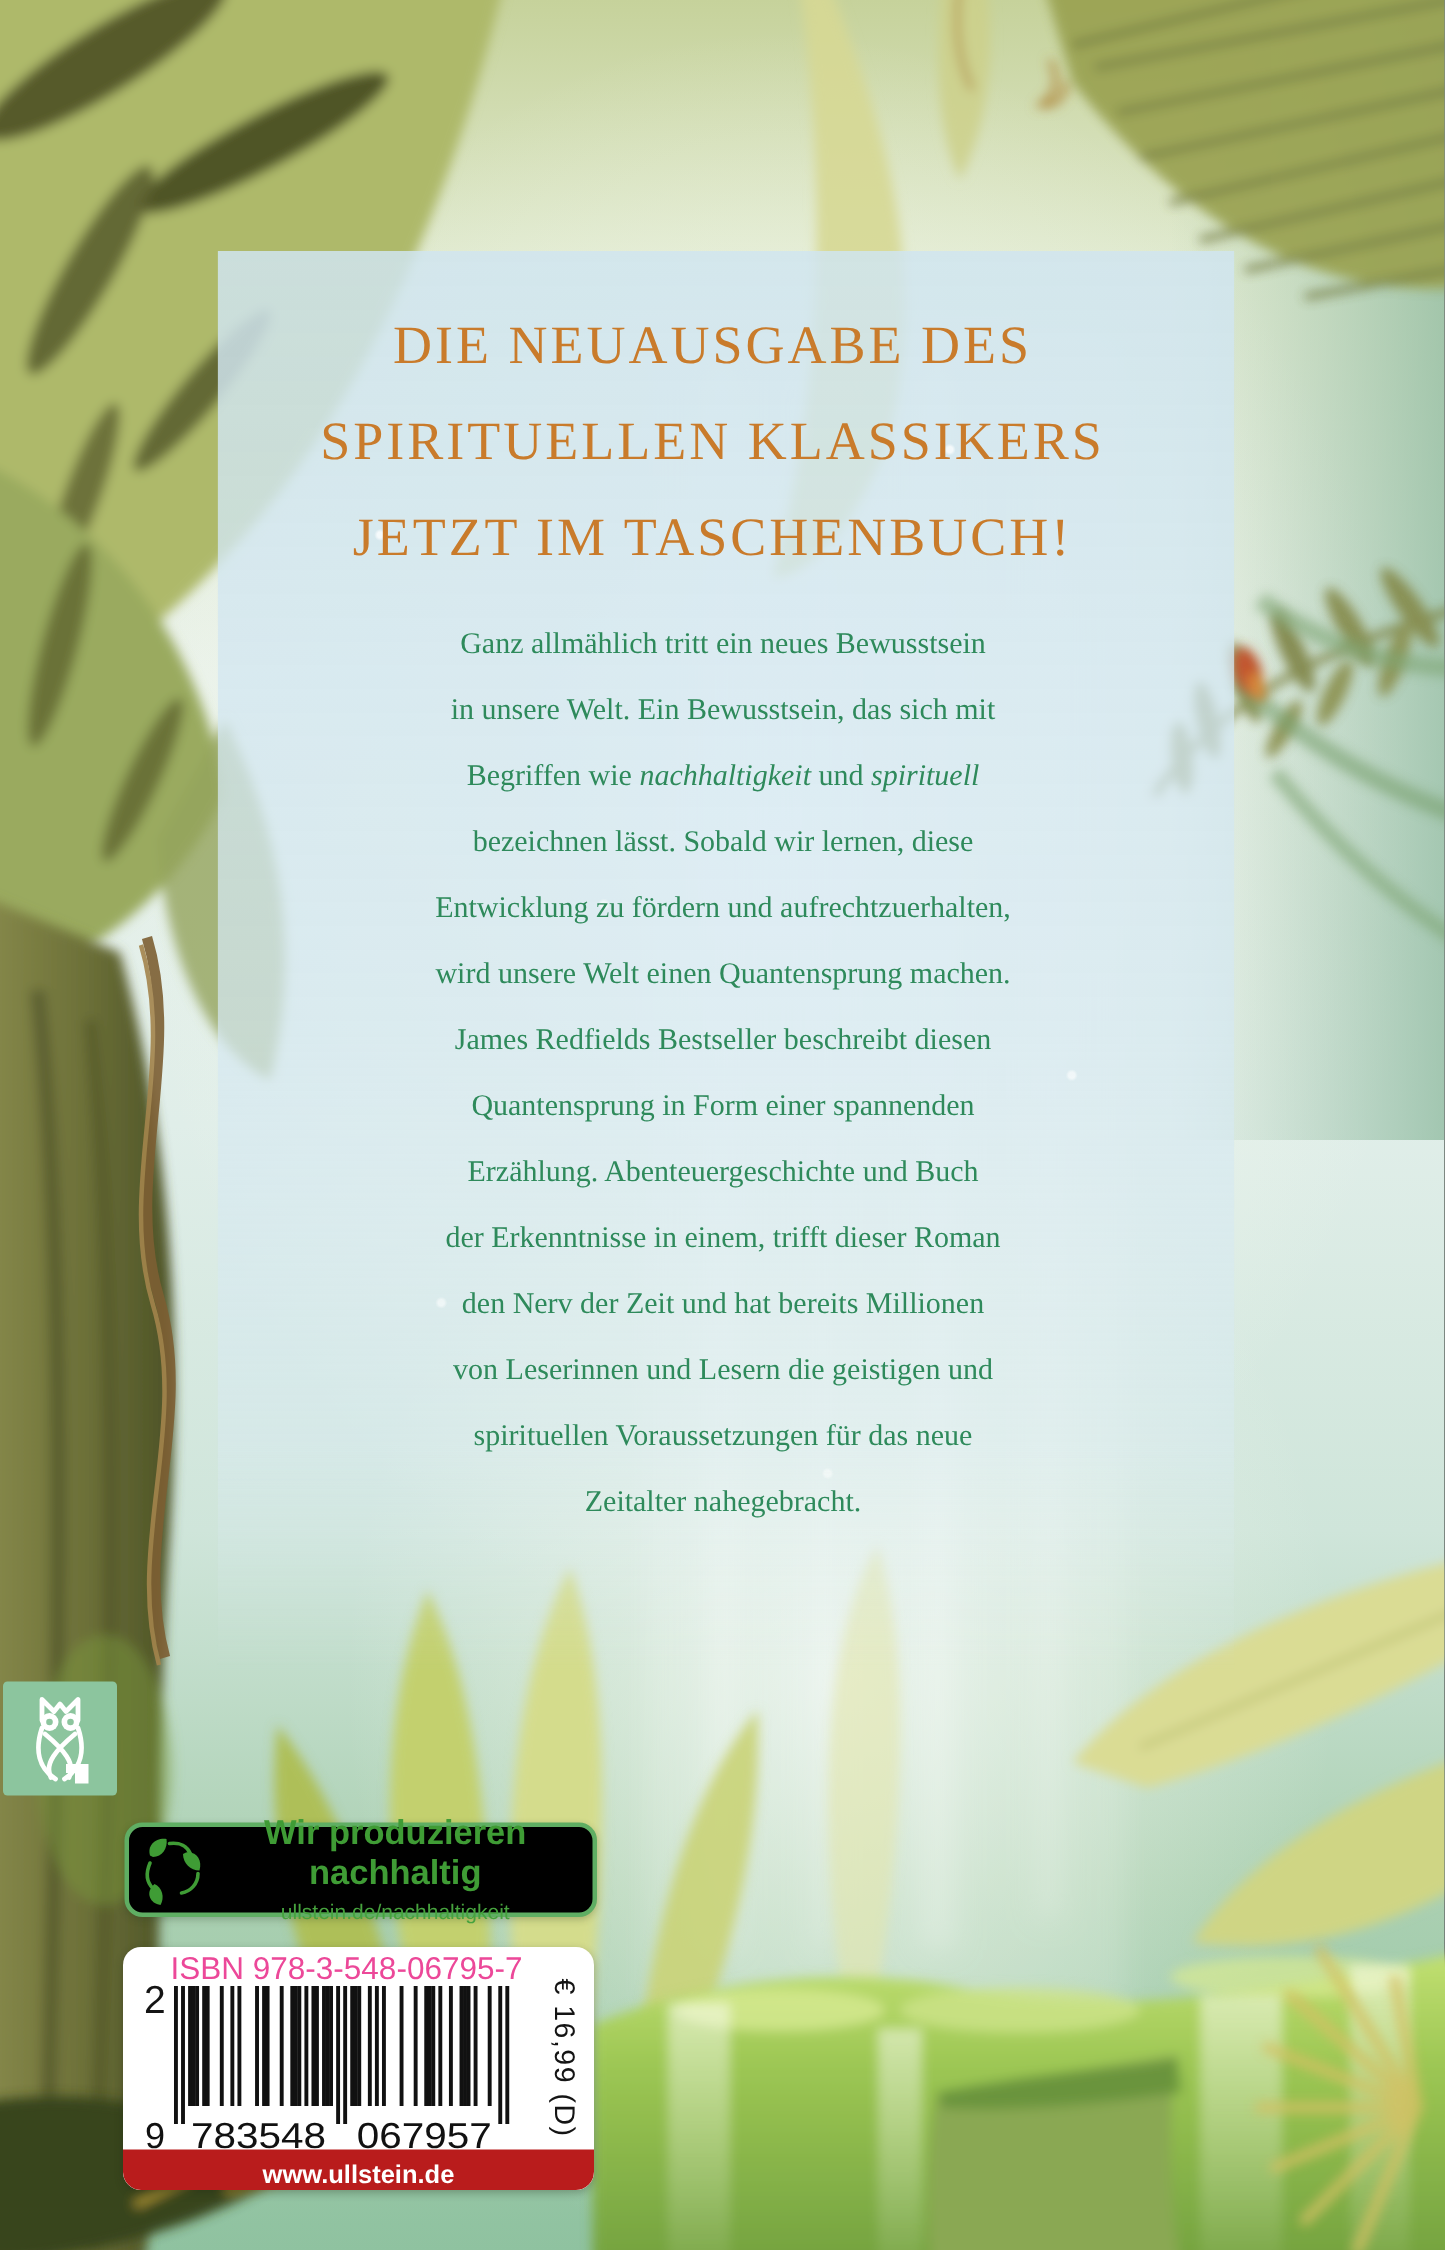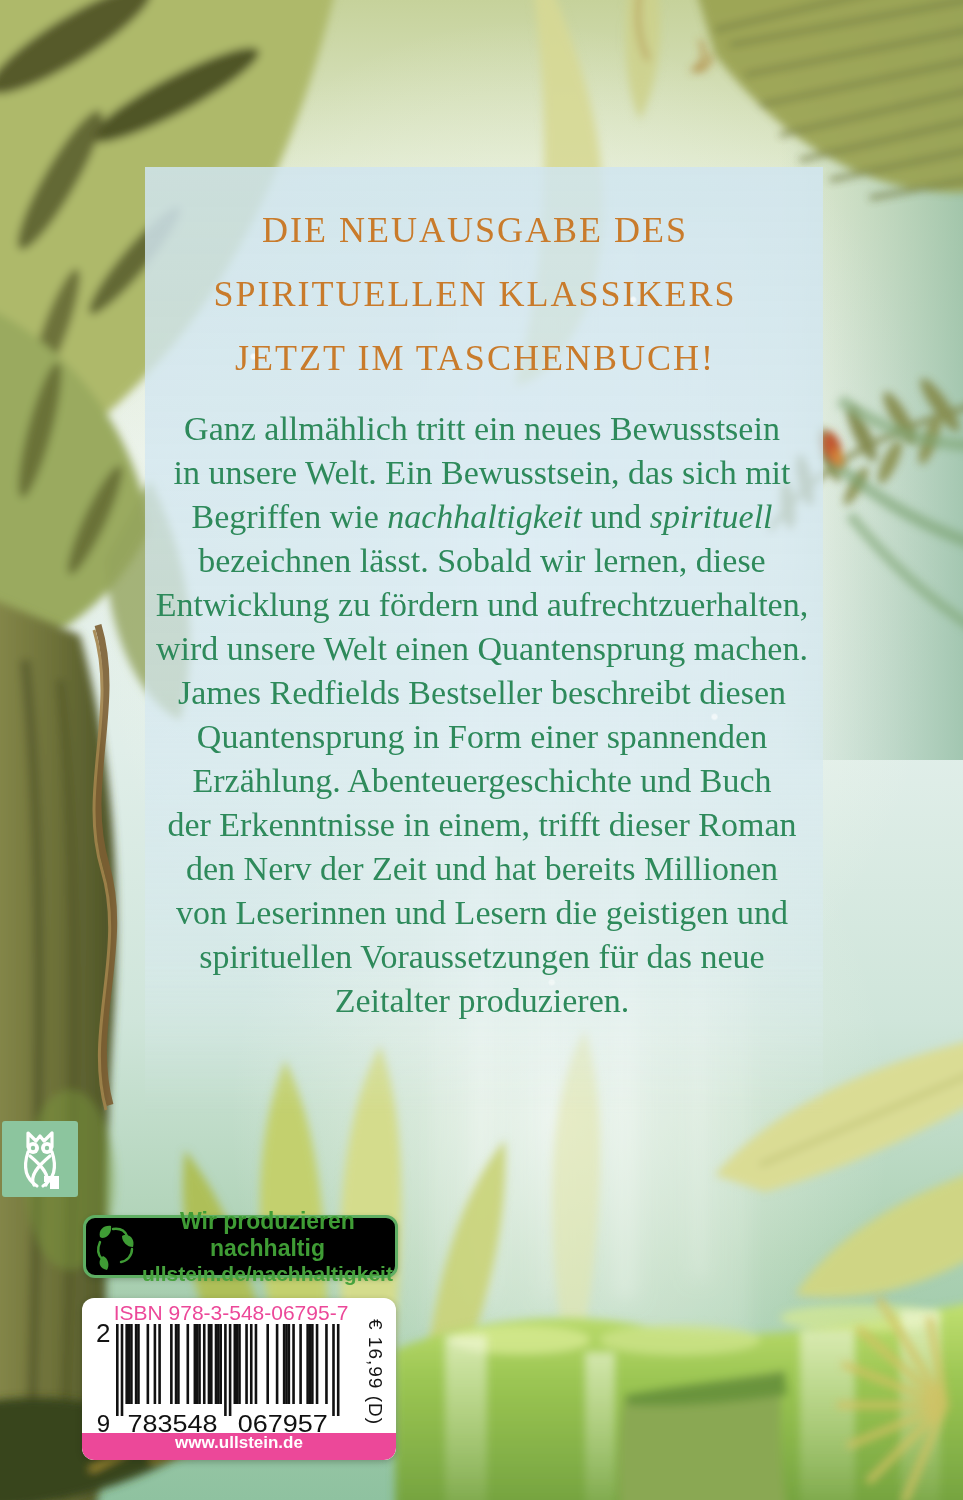--- a/index.html
+++ b/index.html
@@ -16,51 +16,51 @@
       radial-gradient(circle at 84% 58%, rgba(255,255,255,.6) 0 2px, transparent 4px),
       radial-gradient(circle at 22% 74%, rgba(255,255,255,.55) 0 2px, transparent 4px),
       radial-gradient(circle at 60% 86%, rgba(255,255,255,.5) 0 2px, transparent 4px),
       linear-gradient(180deg, rgba(208,229,240,.85), rgba(213,232,241,.72) 55%, rgba(220,237,241,.4));
     -webkit-mask-image:linear-gradient(180deg,#000 84%,transparent);
     mask-image:linear-gradient(180deg,#000 84%,transparent);}
 
   .headline{position:absolute;left:145px;top:198px;width:660px;text-align:center;
     color:#c97b2b;font-size:36px;line-height:64px;letter-spacing:2px;font-weight:400;}
   .body-text{position:absolute;left:118px;top:407px;width:728px;text-align:center;
-    color:#2e8a5b;font-size:34px;line-height:44px;}
+    color:#2e8a5b;font-size:20px;line-height:44px;}
   .body-text em{font-style:italic;}
 
   
   .logo{position:absolute;left:2px;top:1121px;width:76px;height:76px;
     background:#8cc59e;border-radius:3px;}
   .logo svg{display:block;}
 
   
   .badge{position:absolute;left:83px;top:1215px;width:315px;height:63px;box-sizing:border-box;
     background:#000000;border:3px solid #5fae63;border-radius:12px;
     display:flex;align-items:center;padding:3px 10px 3px 8px;gap:4px;
     box-shadow:0 2px 5px rgba(40,60,30,.25);}
   .badge-icon{flex:0 0 44px;}
   .badge-text{flex:1;text-align:center;font-family:"Liberation Sans",sans-serif;}
   .badge-l1{font-size:23px;font-weight:700;color:#3f9c35;line-height:27px;}
-  .badge-l2{font-size:21px;font-weight:700;color:#46a23d;line-height:24px;}
+  .badge-l2{font-size:14px;font-weight:400;color:#46a23d;line-height:24px;}
 
   
   .label{position:absolute;left:82px;top:1298px;width:314px;height:162px;
     background:#fff;border-radius:12px;box-shadow:0 2px 6px rgba(30,40,20,.3);overflow:hidden;}
   .isbn{position:absolute;top:3px;left:14px;width:270px;text-align:center;
     font-family:"Liberation Sans",sans-serif;font-size:21px;color:#ec4899;}
   .edition{position:absolute;left:14px;top:20px;font-family:"Liberation Sans",sans-serif;
     font-size:26px;color:#141414;}
   #barcode-svg{position:absolute;left:8px;top:26px;}
   .price{position:absolute;left:293px;top:74px;transform:translate(-50%,-50%) rotate(90deg);
     font-family:"Liberation Sans",sans-serif;font-size:19px;letter-spacing:1px;
     white-space:nowrap;color:#141414;}
-  .strip{position:absolute;left:0;bottom:0;width:100%;height:27px;background:#ec4899;
-    display:flex;align-items:flex-start;justify-content:center;border-radius:0 0 12px 12px;
+  .strip{position:absolute;left:0;bottom:0;width:100%;height:27px;background:#b91c1c;
+    display:flex;align-items:flex-end;justify-content:center;border-radius:0 0 12px 12px;
     font-family:"Liberation Sans",sans-serif;font-weight:700;font-size:17px;color:#fff;}
 </style>
 </head>
 <body>
 
 <div class="page">
 
   <svg class="bg" width="963" height="1500" viewBox="0 0 963 1500" aria-hidden="true">
     <defs>
       <linearGradient id="gBase" x1="0" y1="0" x2="0" y2="1">
@@ -246,21 +246,21 @@
       <div><span>bezeichnen lässt. Sobald wir lernen, diese</span></div>
       <div><span>Entwicklung zu fördern und aufrechtzuerhalten,</span></div>
       <div><span>wird unsere Welt einen Quantensprung machen.</span></div>
       <div><span>James Redfields Bestseller beschreibt diesen</span></div>
       <div><span>Quantensprung in Form einer spannenden</span></div>
       <div><span>Erzählung. Abenteuergeschichte und Buch</span></div>
       <div><span>der Erkenntnisse in einem, trifft dieser Roman</span></div>
       <div><span>den Nerv der Zeit und hat bereits Millionen</span></div>
       <div><span>von Leserinnen und Lesern die geistigen und</span></div>
       <div><span>spirituellen Voraussetzungen für das neue</span></div>
-      <div><span>Zeitalter produzieren.</span></div>
+      <div><span>Zeitalter nahegebracht.</span></div>
     </div>
 
   <div class="logo">
     <svg width="76" height="76" viewBox="0 0 76 76">
       <g fill="none" stroke="#ffffff" stroke-width="3.2" stroke-linecap="round" stroke-linejoin="round">
         <path d="M26 26 L26 12 L34 20 L38 15 L42 20 L50 12 L50 26"></path>
         <path d="M26 31 C21 46 24 58 35 65"></path>
         <path d="M50 31 C55 46 52 58 41 65"></path>
         <path d="M28 35 C40 45 49 55 44 64"></path>
         <path d="M48 35 C36 45 27 55 32 64"></path>

